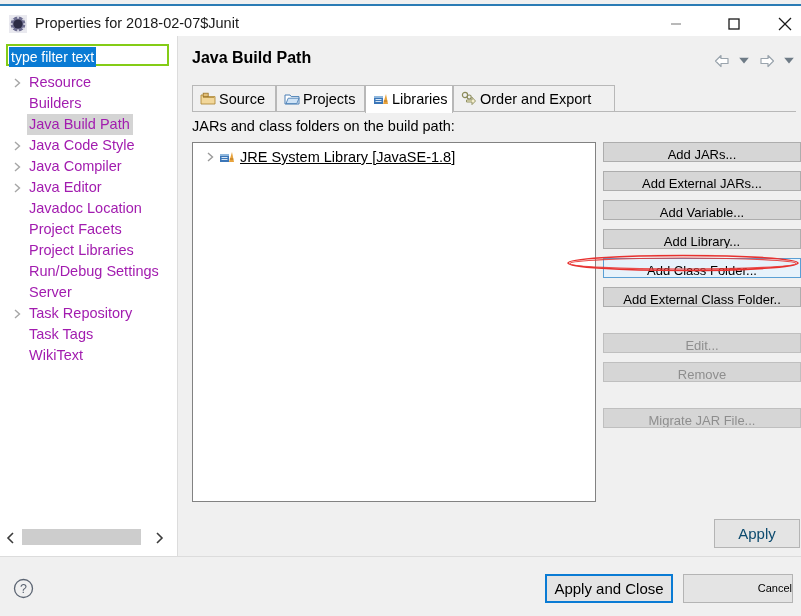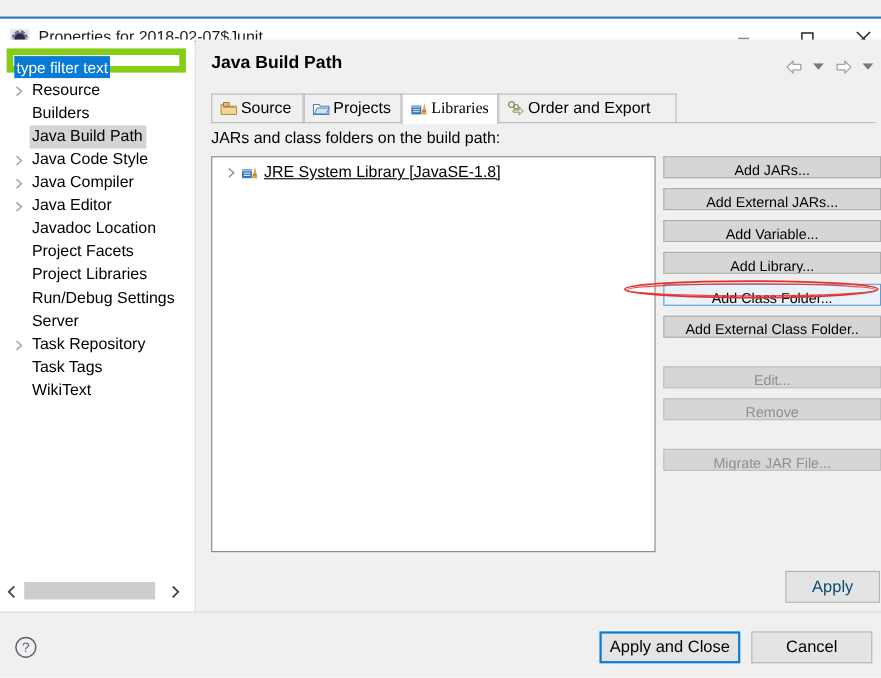--- a/index.html
+++ b/index.html
@@ -16,21 +16,20 @@
     background: #f0f0f0;
     overflow: hidden;
   }
 
   
   #titlebar {
     position: absolute; left: 0; top: 4px; width: 801px; height: 36px;
     background: #ffffff;
     border-top: 2px solid #2b7cb5;
     box-sizing: border-box;
-    margin-top: 11px;
   }
   #title-icon {
     position: absolute; left: 9px; top: 9px; width: 18px; height: 18px;
   }
   #title-text {
     position: absolute; left: 35px; top: 7px;
     font-size: 14.5px; color: #1a1a1a; line-height: 20px;
     white-space: nowrap;
   }
   .winbtn {
@@ -42,35 +41,35 @@
   #btn-max { left: 711px; }
   #btn-close { left: 769px; width: 32px; }
 
   
   #leftpane {
     position: absolute; left: 0; top: 36px; width: 177px; height: 520px;
     background: #ffffff;
   }
   #filter-wrap {
     position: absolute; left: 6px; top: 8px; width: 163px; height: 22px;
-    border: 6px solid #84cc16; background: #ffffff; box-sizing: border-box;
+    border: 2px solid #84cc16; background: #ffffff; box-sizing: border-box;
   }
   #filter-text {
     position: absolute; left: 1px; top: 1px;
     background: #0a7bd4; color: #ffffff;
     font-size: 14px; line-height: 18px; padding: 1px 2px 1px 2px;
     white-space: nowrap;
   }
   #tree {
     position: absolute; left: 0; top: 36px; width: 177px; height: 448px;
     overflow: hidden;
   }
   .tree-row {
     position: relative; height: 21px; line-height: 21px;
-    font-size: 14.5px; color: #000000;
+    font-size: 14.5px; color: #a21caf;
     white-space: nowrap; cursor: default;
   }
   .tree-row .arrow {
     position: absolute; left: 11px; top: 0; width: 12px; height: 21px;
   }
   .tree-row .arrow svg { position: absolute; left: 2px; top: 6px; }
   .tree-row .lbl {
     position: absolute; left: 27px; top: 0;
     padding: 0 3px 0 2px;
   }
@@ -128,21 +127,20 @@
     border: 1px solid #b8b8b8;
     border-bottom: none;
     font-size: 14.5px; color: #000;
     white-space: nowrap;
     cursor: default;
   }
   .tab.active {
     background: #ffffff;
     height: 28px;
     z-index: 3;
-    font-family: Liberation Serif, serif;
   }
   .tab .ticon { position: absolute; left: 7px; top: 5px; width: 16px; height: 16px; }
   .tab .tlbl { position: absolute; left: 26px; top: 3px; line-height: 20px; }
 
   
   #content-label {
     position: absolute; left: 14px; top: 82px;
     font-size: 14.5px; color: #000; white-space: nowrap;
   }
   #libtree {
@@ -200,21 +198,21 @@
   #help-icon { position: absolute; left: 13px; top: 21px; width: 21px; height: 21px; cursor: default; }
   #apply-close {
     position: absolute; left: 545px; top: 17px; width: 128px; height: 29px;
     background: #e4e4e4; border: 2px solid #0a7bd4; box-sizing: border-box;
     font-size: 15px; color: #000; text-align: center; line-height: 25px;
     white-space: nowrap; cursor: default;
   }
   #cancel-btn {
     position: absolute; left: 683px; top: 17px; width: 110px; height: 29px;
     background: #e4e4e4; border: 1px solid #b4b4b4; box-sizing: border-box;
-    font-size: 15px; color: #000; text-align: center; line-height: 27px;
+    font-size: 11px; color: #000; text-align: right; line-height: 27px;
     white-space: nowrap; cursor: default;
   }
 </style>
 </head>
 <body>
 
 <div id="app">
 
   <div id="titlebar">
     <span id="title-icon">

